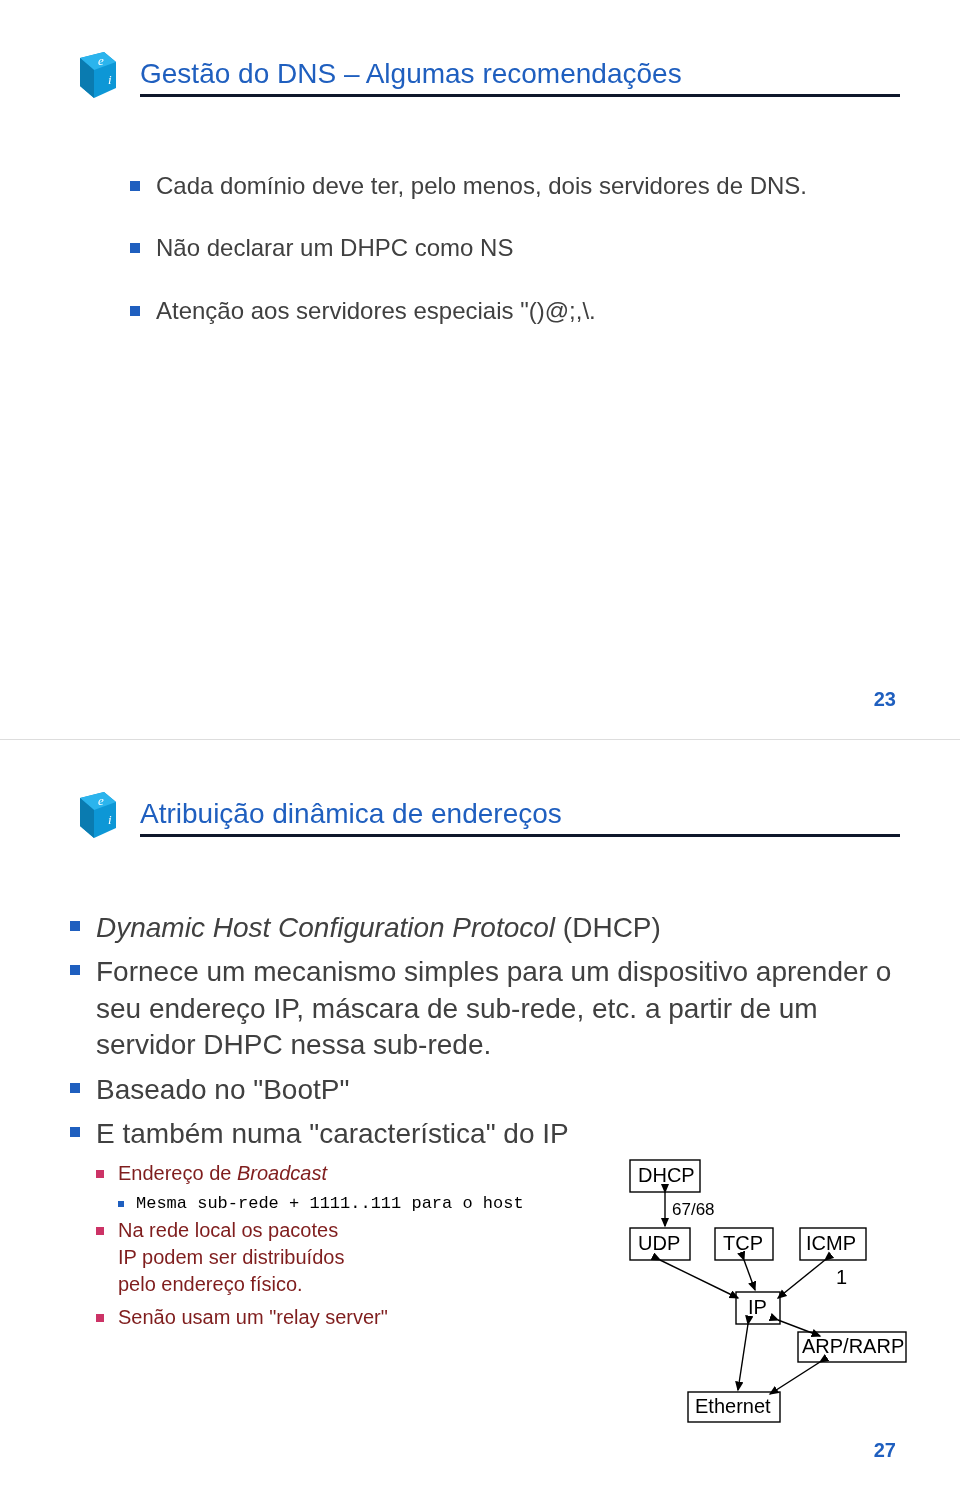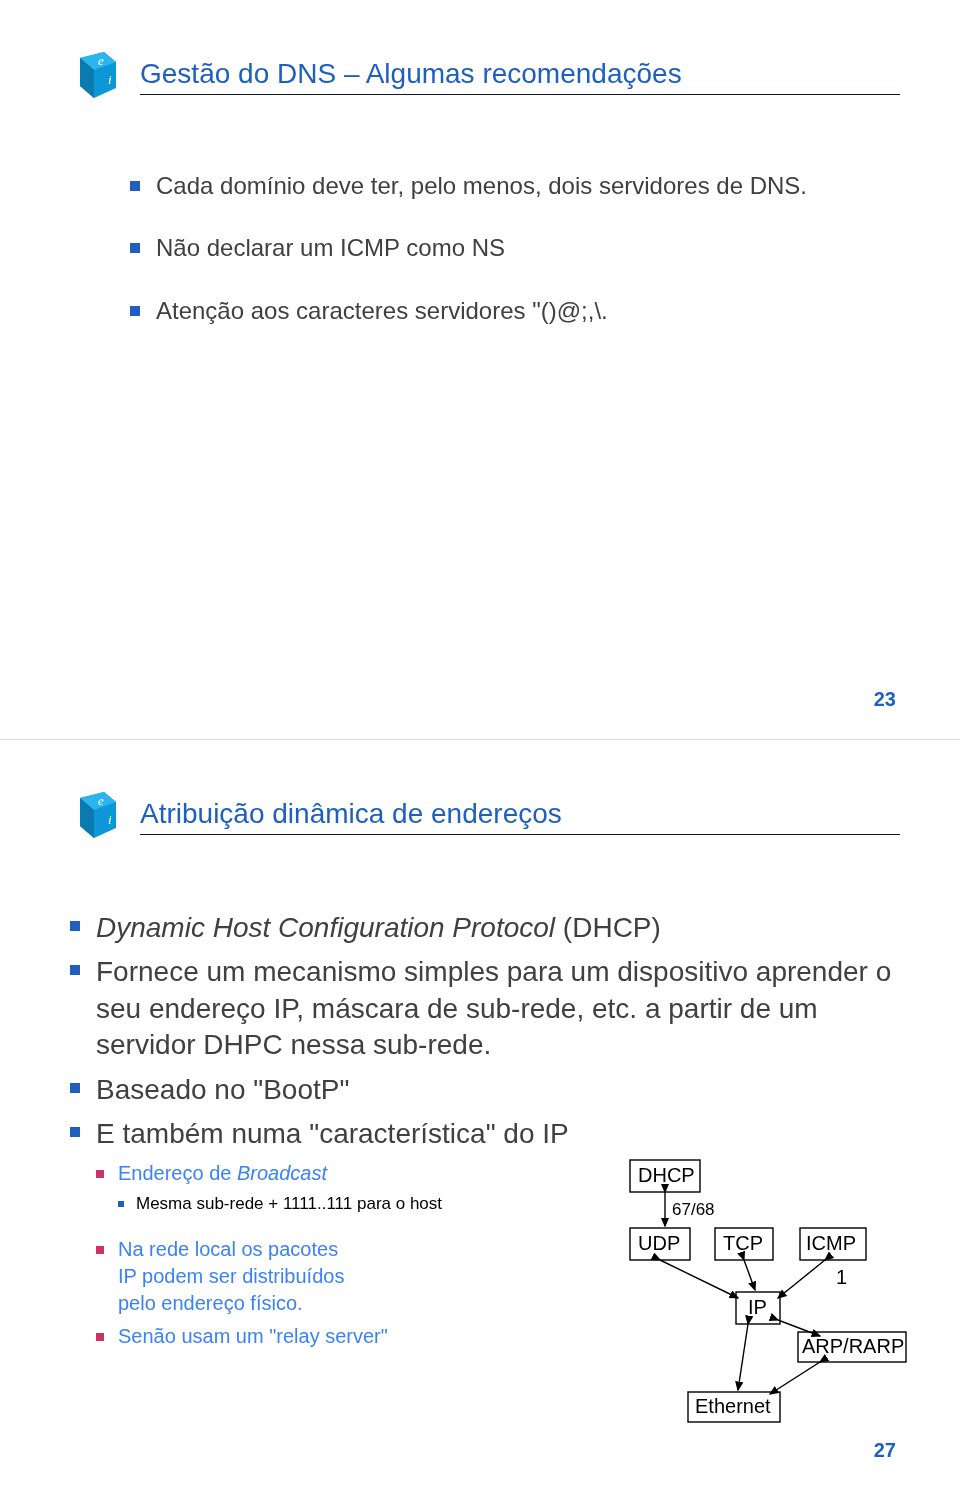--- a/index.html
+++ b/index.html
@@ -29,21 +29,21 @@
     position: relative;
     flex-shrink: 0;
   }
   .logo svg { width: 62px; height: 60px; }
   .title {
     flex: 1;
     color: #1f5fbf;
     font-size: 28px;
     font-weight: 400;
     padding-bottom: 4px;
-    border-bottom: 1px solid #0f172a;
+    border-bottom: 3px solid #0f172a;
     margin-top: 8px;
   }
   .content {
     padding-left: 70px;
   }
   .slide:last-of-type .content { padding-left: 10px; }
   ul { list-style: none; }
   .bullet-l1 {
     position: relative;
     padding-left: 26px;
@@ -62,39 +62,40 @@
     height: 10px;
     background: #1f5fbf;
   }
   .bullet-l2 {
     position: relative;
     padding-left: 22px;
     font-size: 20px;
     line-height: 1.35;
     margin-bottom: 6px;
     margin-left: 26px;
-    color: #3b82f6;
+    color: #7f1d1d;
   }
   .bullet-l2::before {
     content: "";
     position: absolute;
     left: 0;
     top: 10px;
     width: 8px;
     height: 8px;
     background: #cc3366;
   }
   .bullet-l3 {
     position: relative;
     padding-left: 18px;
     font-size: 17px;
     line-height: 1.35;
-    margin-bottom: 20px;
+    margin-bottom: 1px;
     margin-left: 48px;
     color: #000;
+    font-family: Liberation Mono, monospace;
   }
   .bullet-l3::before {
     content: "";
     position: absolute;
     left: 0;
     top: 8px;
     width: 6px;
     height: 6px;
     background: #1f5fbf;
   }
@@ -136,22 +137,22 @@
           <text x="14" y="30" fill="#fff" font-size="13" font-family="serif" font-style="italic">s</text>
           <text x="48" y="34" fill="#fff" font-size="13" font-family="serif" font-style="italic">i</text>
         </g>
       </svg>
     </div>
     <h1 class="title">Gestão do DNS – Algumas recomendações</h1>
   </div>
   <div class="content">
     <ul>
       <li class="bullet-l1">Cada domínio deve ter, pelo menos, dois servidores de DNS.</li>
-      <li class="bullet-l1">Não declarar um ICMP como NS</li>
-      <li class="bullet-l1">Atenção aos caracteres servidores "()@;,\.</li>
+      <li class="bullet-l1">Não declarar um DHPC como NS</li>
+      <li class="bullet-l1">Atenção aos servidores especiais "()@;,\.</li>
     </ul>
   </div>
   <div class="pagenum">23</div>
 </div>
 
 <div class="slide">
   <div class="header">
     <div class="logo">
       <svg viewBox="0 0 62 60">
         <g>

